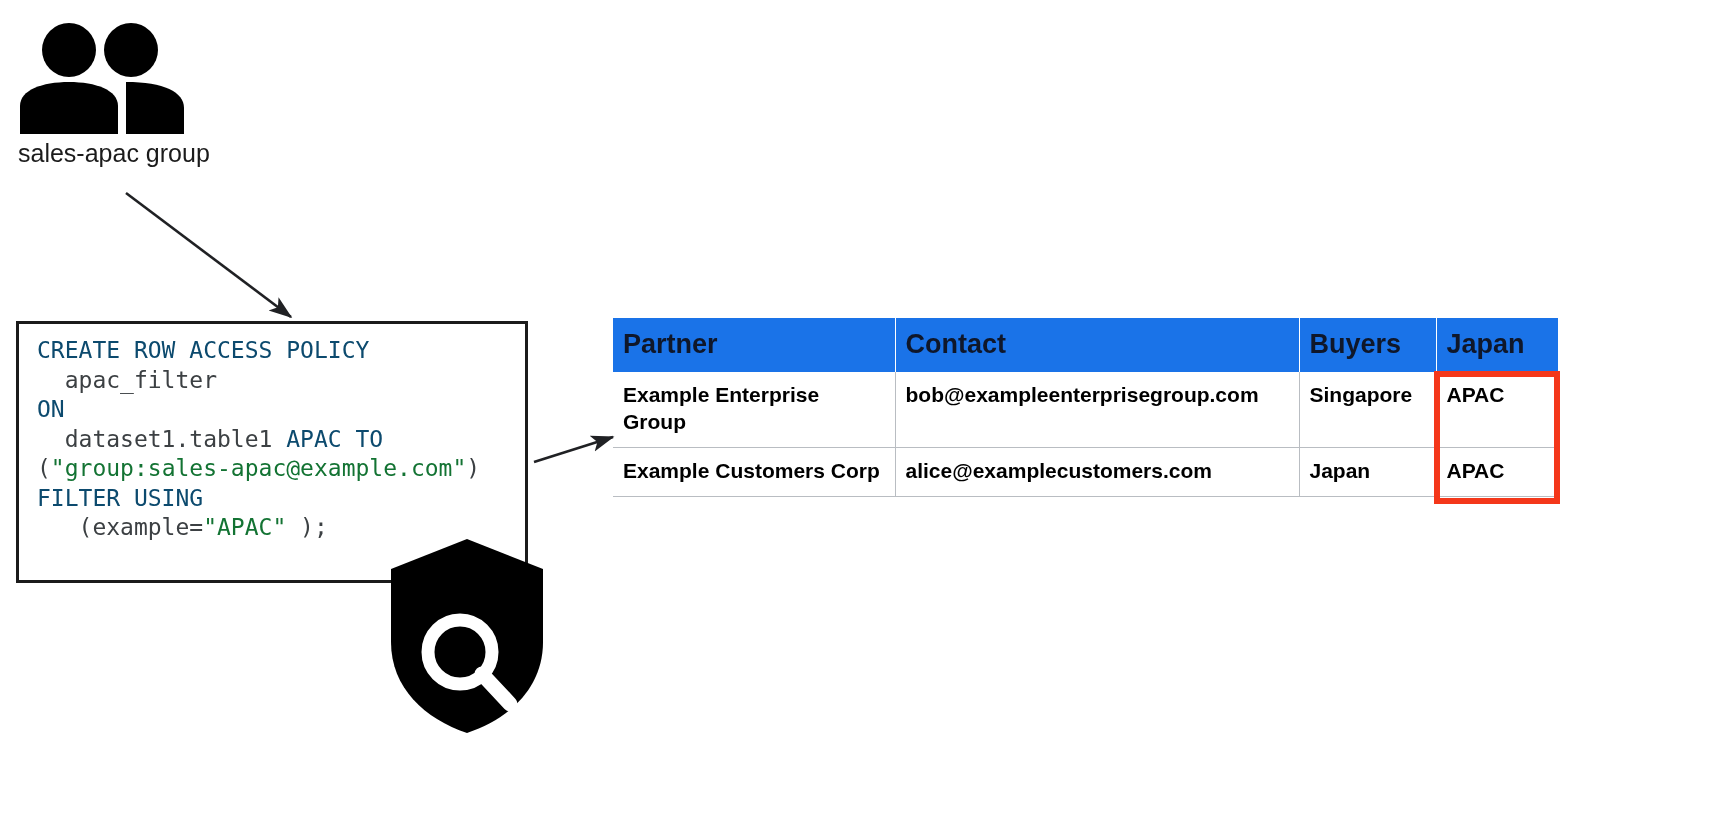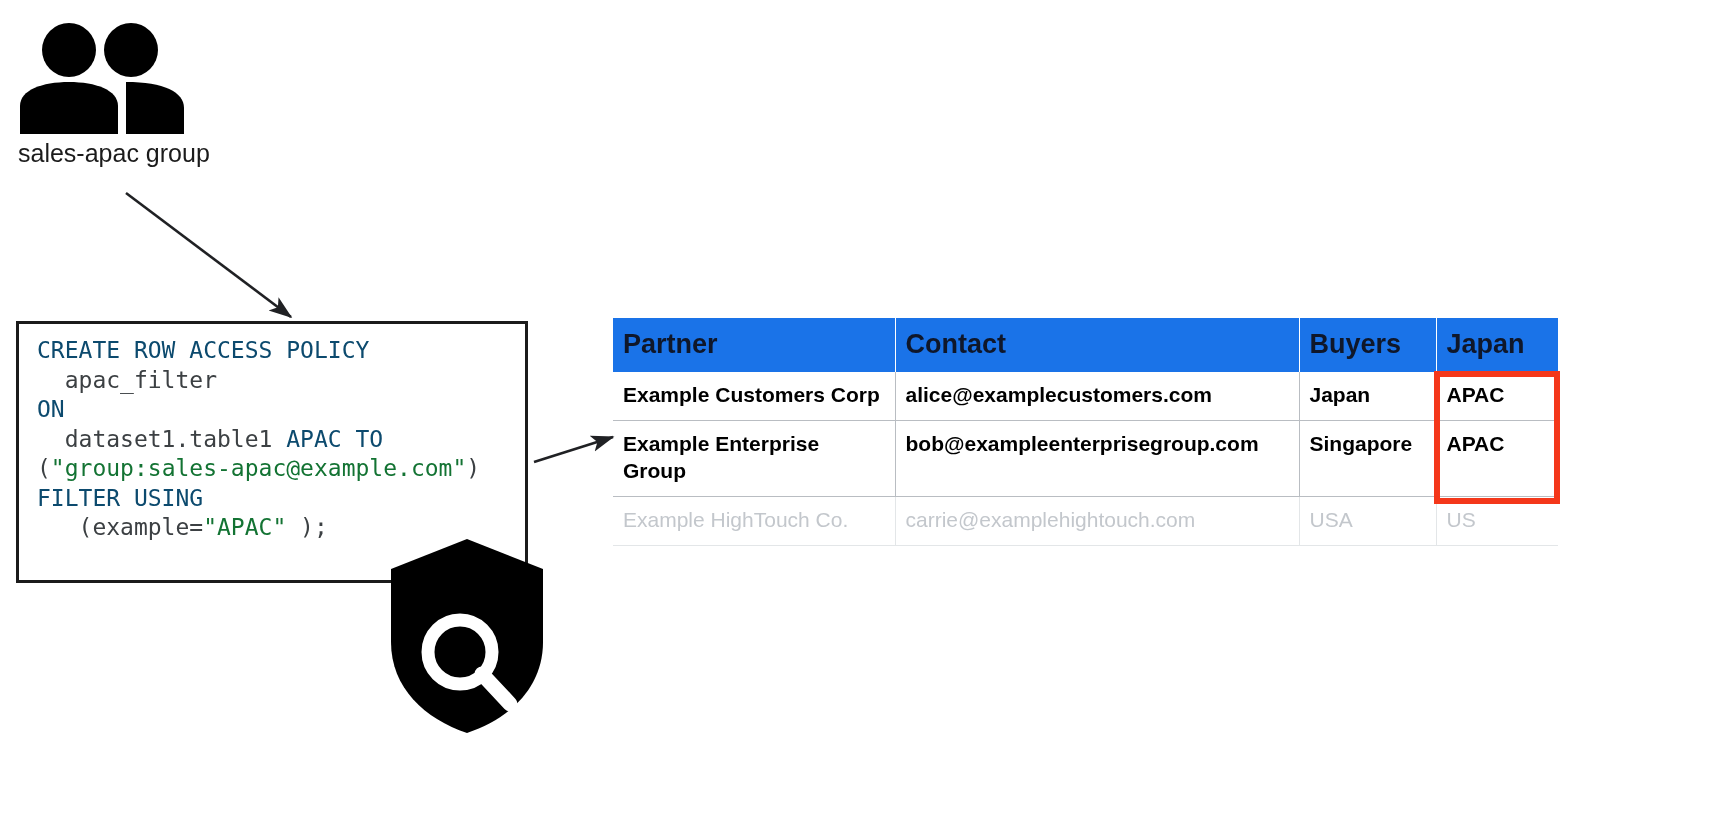--- a/index.html
+++ b/index.html
@@ -206,36 +206,30 @@
       <thead>
         <tr>
           <th>Partner</th>
           <th>Contact</th>
           <th>Buyers</th>
           <th>Japan</th>
         </tr>
       </thead>
       <tbody>
         <tr class="row-allowed">
+          <td>Example Enterprise Group</td>
+          <td>bob@exampleenterprisegroup.com</td>
+          <td>Singapore</td>
+          <td>APAC</td>
+        </tr>
+        <tr class="row-allowed">
           <td>Example Customers Corp</td>
           <td>alice@examplecustomers.com</td>
           <td>Japan</td>
           <td>APAC</td>
         </tr>
-        <tr class="row-allowed">
-          <td>Example Enterprise Group</td>
-          <td>bob@exampleenterprisegroup.com</td>
-          <td>Singapore</td>
-          <td>APAC</td>
-        </tr>
-        <tr class="row-denied">
-          <td>Example HighTouch Co.</td>
-          <td>carrie@examplehightouch.com</td>
-          <td>USA</td>
-          <td>US</td>
-        </tr>
       </tbody>
     </table>
   </div>
 
   <div class="highlight-box" style="border-color: rgb(244, 55, 26);"></div>
 
 </div>
 
 </body></html>

